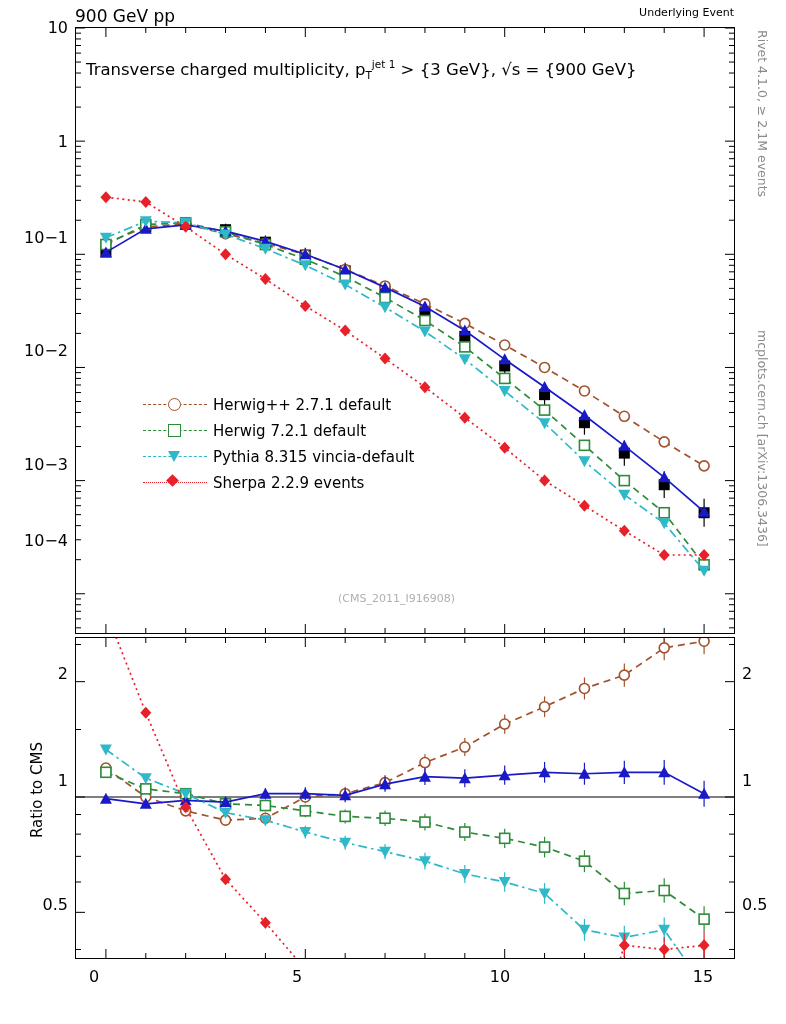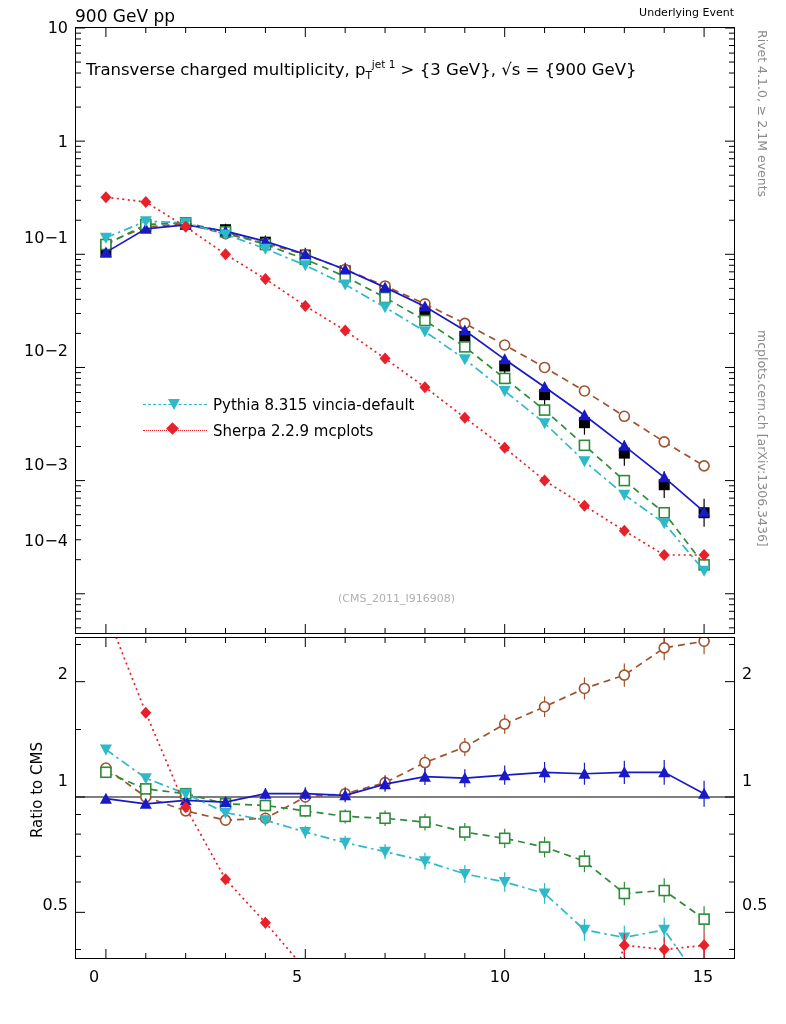--- a/index.html
+++ b/index.html
@@ -72,33 +72,47 @@
   <div class="ylabel" style="left:742px;top:664px;width:38px;text-align:left;">2</div>
   <div class="ylabel" style="left:742px;top:771px;width:38px;text-align:left;">1</div>
   <div class="ylabel" style="left:742px;top:895px;width:46px;text-align:left;">0.5</div>
 
   <div class="xlabel" style="left:74px;top:967px;width:40px;">0</div>
   <div class="xlabel" style="left:277px;top:967px;width:40px;">5</div>
   <div class="xlabel" style="left:480px;top:967px;width:40px;">10</div>
   <div class="xlabel" style="left:683px;top:967px;width:40px;">15</div>
 
   <div class="legend">
+    <div class="legrow">
+      <span class="legsym">
+        <span class="legline" style="border-top:1.6px dashed #a0522d;"></span>
+        <span class="legmark" style="width:11px;height:11px;border:1.6px solid #a0522d;border-radius:50%;display:inline-block;background:#fff;top:3px;left:25px;"></span>
+      </span>
+      <span class="legtxt">Herwig++ 2.7.1 default</span>
+    </div>
+    <div class="legrow">
+      <span class="legsym">
+        <span class="legline" style="border-top:1.6px dashed #2e8b3a;"></span>
+        <span class="legmark" style="width:11px;height:11px;border:1.6px solid #2e8b3a;display:inline-block;background:#fff;top:3px;left:25px;"></span>
+      </span>
+      <span class="legtxt">Herwig 7.2.1 default</span>
+    </div>
     <div class="legrow">
       <span class="legsym">
         <span class="legline" style="border-top:1.6px dashed #2eb8c8;"></span>
         <span class="legmark" style="top:4px;left:25px;width:0;height:0;border-left:6px solid transparent;border-right:6px solid transparent;border-top:11px solid #2eb8c8;display:inline-block;"></span>
       </span>
       <span class="legtxt">Pythia 8.315 vincia-default</span>
     </div>
     <div class="legrow">
       <span class="legsym">
         <span class="legline" style="border-top:1.8px dotted #e8202a;"></span>
         <span class="legmark" style="top:3px;left:25px;width:9px;height:9px;background:#e8202a;display:inline-block;transform:rotate(45deg);"></span>
       </span>
-      <span class="legtxt">Sherpa 2.2.9 mcplots</span>
+      <span class="legtxt">Sherpa 2.2.9 events</span>
     </div>
   </div>
 
   <svg id="draw" width="786" height="1024">
       <line x1="76" y1="28" x2="85" y2="28" stroke="#000" stroke-width="1"></line>
       <line x1="734" y1="28" x2="725" y2="28" stroke="#000" stroke-width="1"></line>
       <line x1="76" y1="141.15205654960263" x2="85" y2="141.15205654960263" stroke="#000" stroke-width="1"></line>
       <line x1="734" y1="141.15205654960263" x2="725" y2="141.15205654960263" stroke="#000" stroke-width="1"></line>
       <line x1="76" y1="254.30411309920527" x2="85" y2="254.30411309920527" stroke="#000" stroke-width="1"></line>
       <line x1="734" y1="254.30411309920527" x2="725" y2="254.30411309920527" stroke="#000" stroke-width="1"></line>

